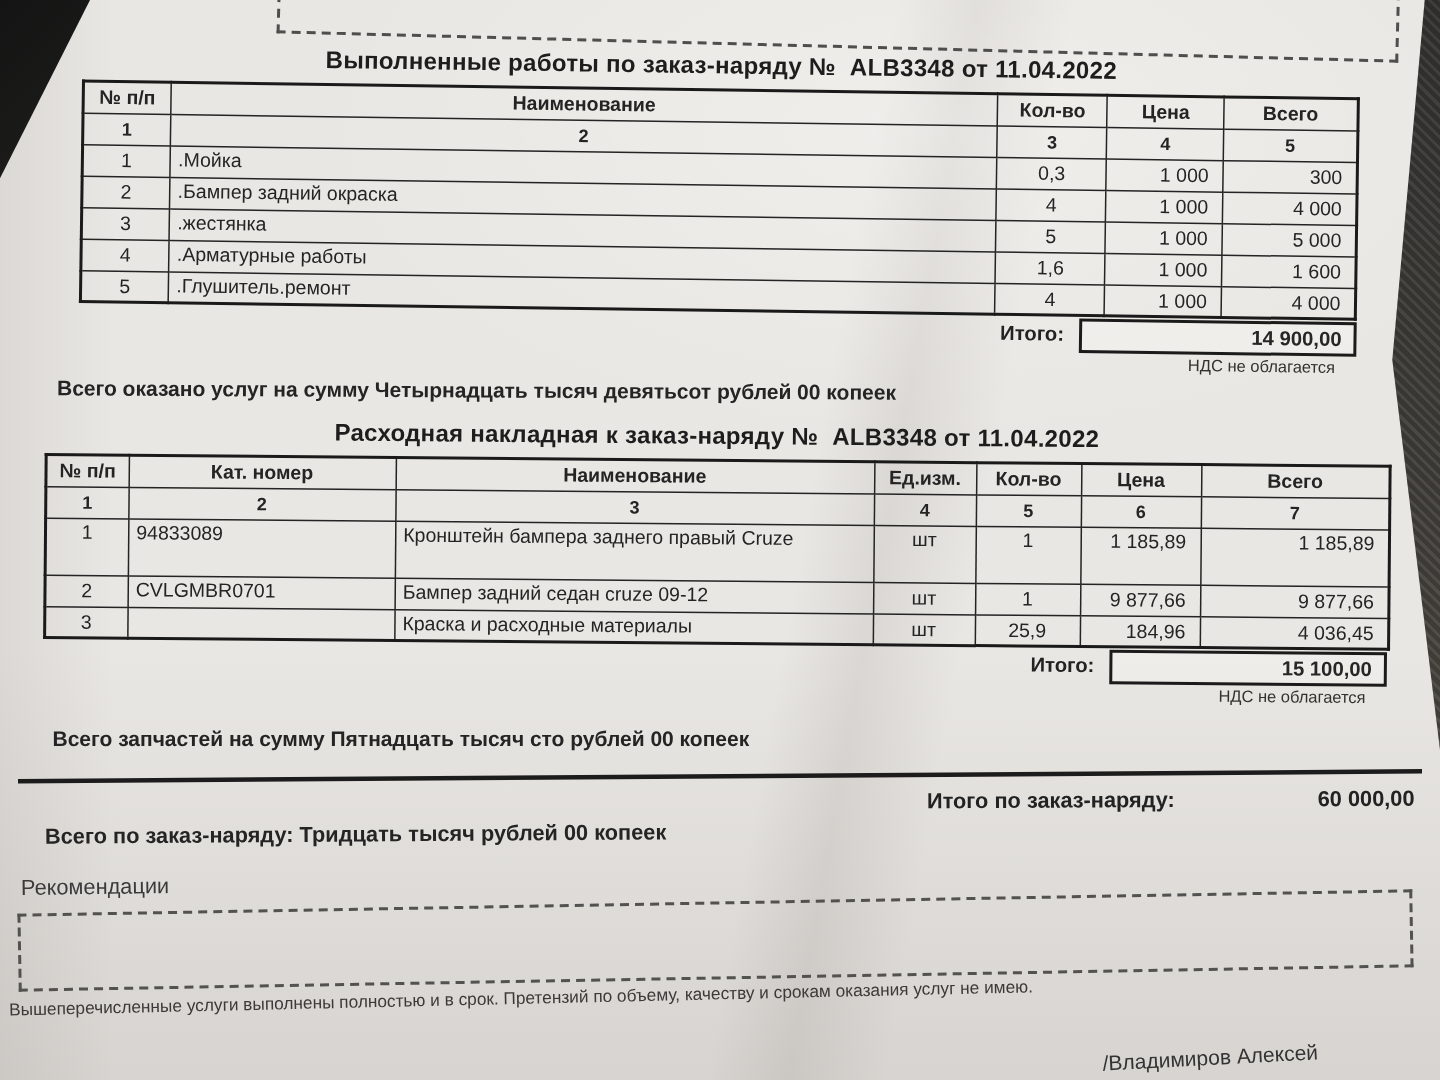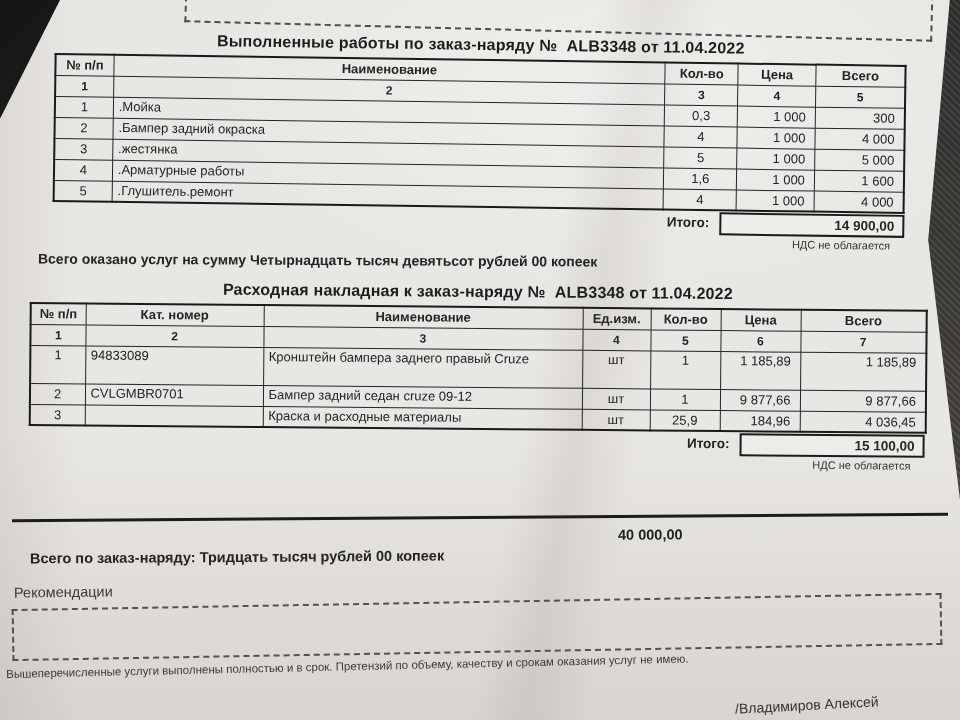--- a/index.html
+++ b/index.html
@@ -236,25 +236,27 @@
       </tr>
     </tbody>
       </table>
     <div class="total-row">
       <div class="total-label">Итого:</div>
       <div class="total-box">15 100,00</div>
     </div>
     <div class="vat-note">НДС не облагается</div>
   </div>
 
+  <div id="parts-summary" class="summary-line">Всего запчастей на сумму Пятнадцать тысяч сто рублей 00 копеек</div>
 
   <div class="thick-rule"></div>
 
   <div class="grand-total-row">
-    <span>40 000,00</span>
+    <span>Итого по заказ-наряду:</span>
+    <span>60 000,00</span>
   </div>
 
   <div id="grand-summary" class="summary-line">Всего по заказ-наряду: Тридцать тысяч рублей 00 копеек</div>
 
   <div class="recs-label">Рекомендации</div>
   <div class="recs-box"></div>
 
   <div class="disclaimer">Вышеперечисленные услуги выполнены полностью и в срок. Претензий по объему, качеству и срокам оказания услуг не имею.</div>
   <div class="signature">/Владимиров Алексей</div>
 

